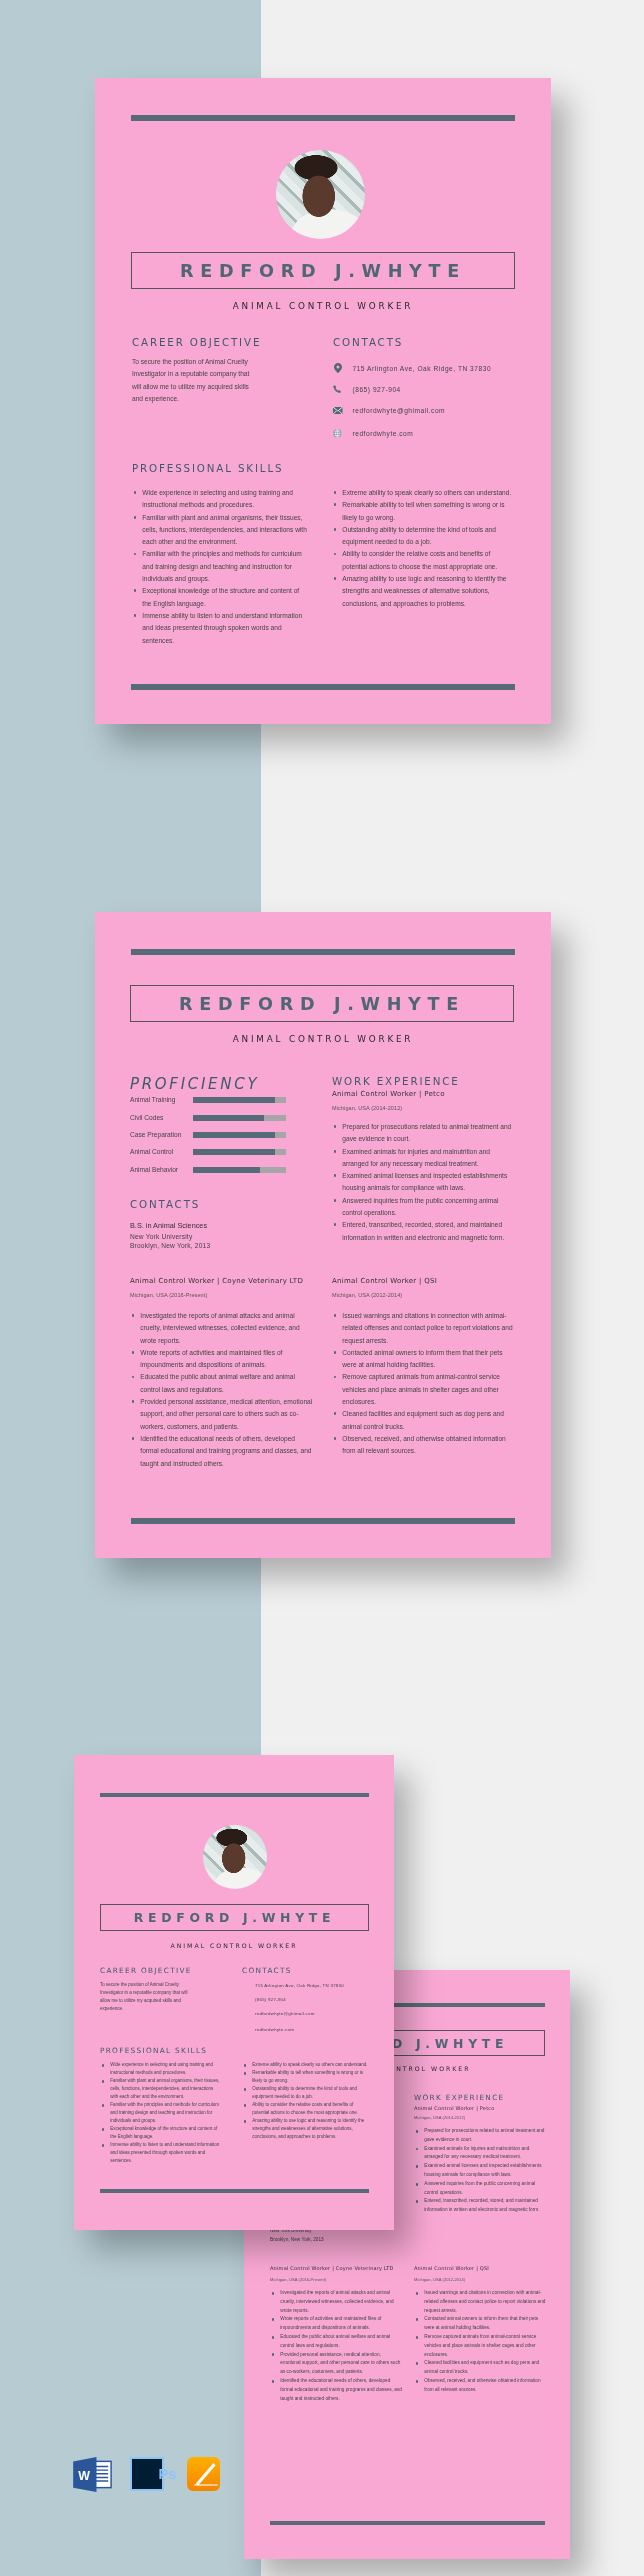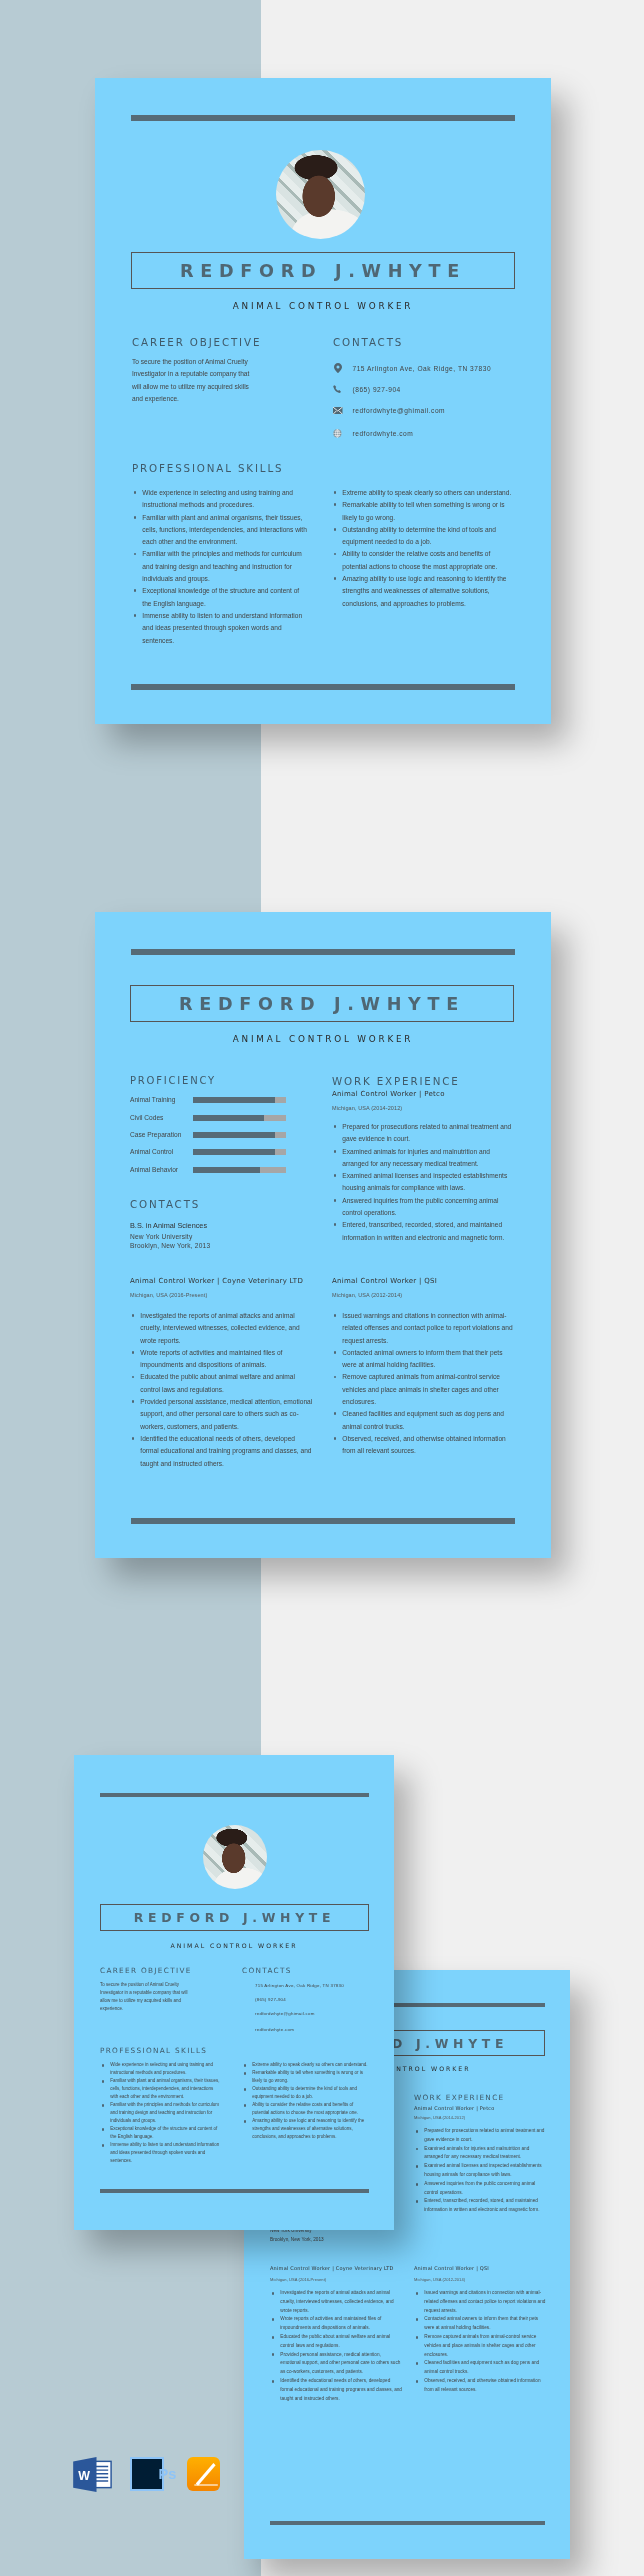--- a/index.html
+++ b/index.html
@@ -8,21 +8,21 @@
     position: relative;
     background: #f0f0f0;
     font-family: "Liberation Sans", sans-serif;
     color: #333;
   }
   .bg-blue {
     position: absolute; left: 0; top: 0; width: 261px; height: 2576px;
     background: #b7cbd3;
   }
   .page {
-    position: absolute; background: #7dd3fc;
+    position: absolute; background: #f9a8d4;
     box-shadow: 16px 19px 29px rgba(0,0,0,0.28);
     overflow: hidden;
   }
   .bar { position: absolute; height: 5.9px; background: #566b77; }
   .photo {
     position: absolute; border-radius: 50%;
     background:
       radial-gradient(ellipse 30% 38% at 48% 52%, #5a3a2c 0 60%, transparent 62%),
       radial-gradient(ellipse 34% 20% at 45% 20%, #2a1d18 0 70%, transparent 72%),
       radial-gradient(ellipse 60% 40% at 60% 95%, #f3f3f1 0 70%, transparent 72%),
@@ -133,21 +133,21 @@
   <div class="bar" style="left:36px;top:606px;width:384px;"></div>
 </div>
 
 <div class="page" style="left:95px;top:912px;width:456px;height:646px;">
   <div class="bar" style="left:36px;top:37px;width:384px;"></div>
   <div class="namebox" style="left:35px;top:73px;width:384px;height:37px;font-size:17.6px;">
     <span>REDFORD J.WHYTE</span>
   </div>
   <div class="subtitle" style="left:0;top:122px;width:456px;font-size:8.8px;">ANIMAL CONTROL WORKER</div>
 
-  <div class="h2" style="left:35px;top:163px;font-size:10px;">PROFICIENCY</div>
+  <div class="h2" style="left:35px;top:163px;font-size:15px;font-style:italic;">PROFICIENCY</div>
 
   <div class="prof-row" style="left:35px;top:182px;width:190px;height:11.7px;font-size:6.6px;">
     <span class="prof-label">Animal Training</span>
     <div class="prof-track" style="left:63px;top:2.9px;width:93px;height:6.6px;">
         <div class="prof-fill" style="width:88%"></div>
       </div>
   </div>
   <div class="prof-row" style="left:35px;top:200px;width:190px;height:11.7px;font-size:6.6px;">
     <span class="prof-label">Civil Codes</span>
     <div class="prof-track" style="left:63px;top:2.9px;width:93px;height:6.6px;">

